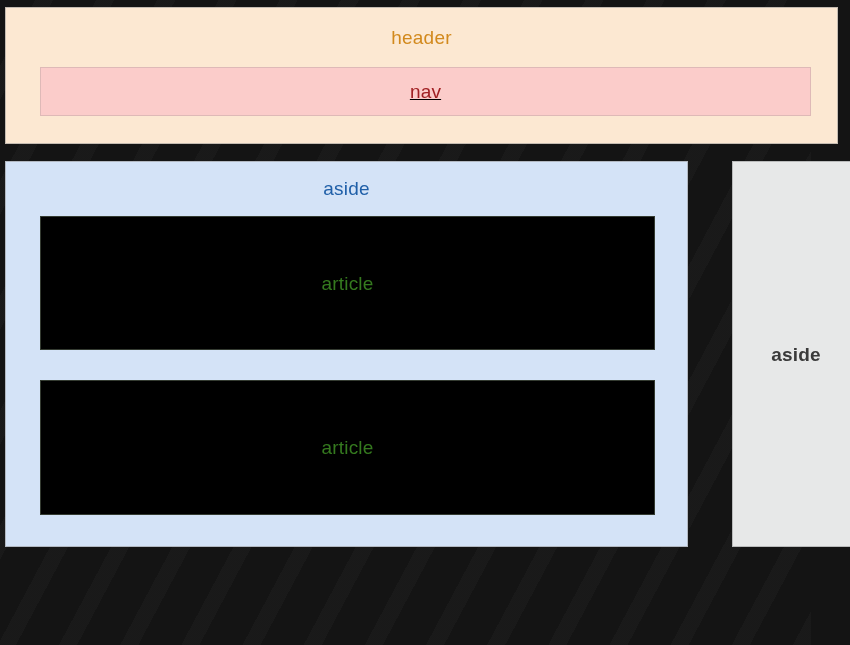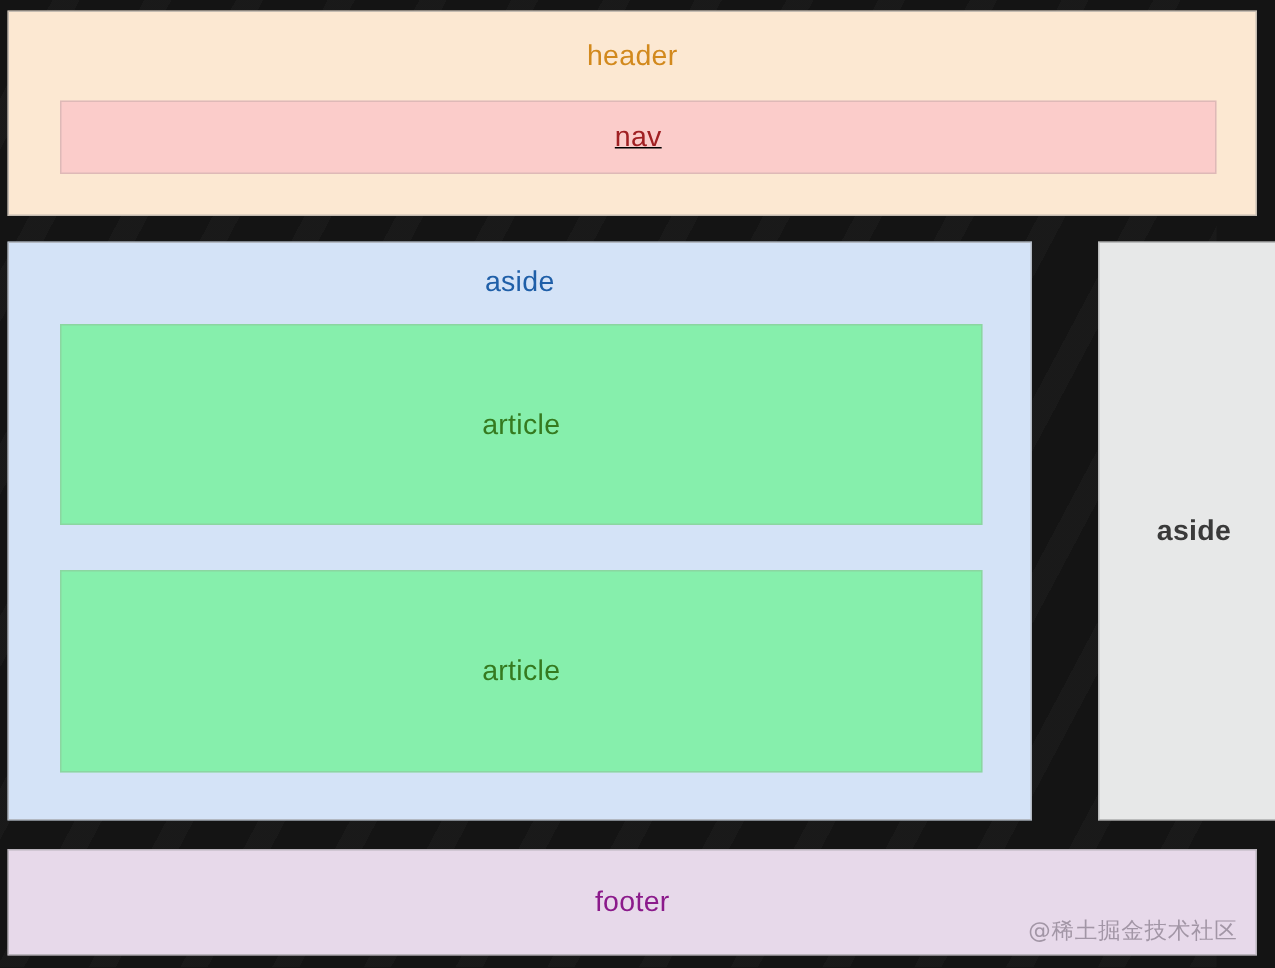--- a/index.html
+++ b/index.html
@@ -106,21 +106,21 @@
     top: 17px;
     width: 100%;
     text-align: center;
     color: #1f5fa8;
   }
 
   .article {
     position: absolute;
     left: 34px;
     width: 615px;
-    background: #86efac;
+    background: #000000;
     border: 1px solid rgba(150,170,140,0.35);
     box-sizing: border-box;
     display: flex;
     align-items: center;
     justify-content: center;
   }
   #article-1 { top: 54px;  height: 134px; }
   #article-2 { top: 218px; height: 135px; }
   .article .label { color: #357a1f; }
 
@@ -187,18 +187,14 @@
 
     <article class="article" id="article-2">
       <span class="label">article</span>
     </article>
   </section>
 
   <aside class="box" id="aside">
     <span class="label" id="aside-label">aside</span>
   </aside>
 
-  <footer class="box" id="footer">
-    <div class="label" id="footer-label">footer</div>
-    <div id="watermark">@稀土掘金技术社区</div>
-  </footer>
 
 </div>
 
 </body></html>

